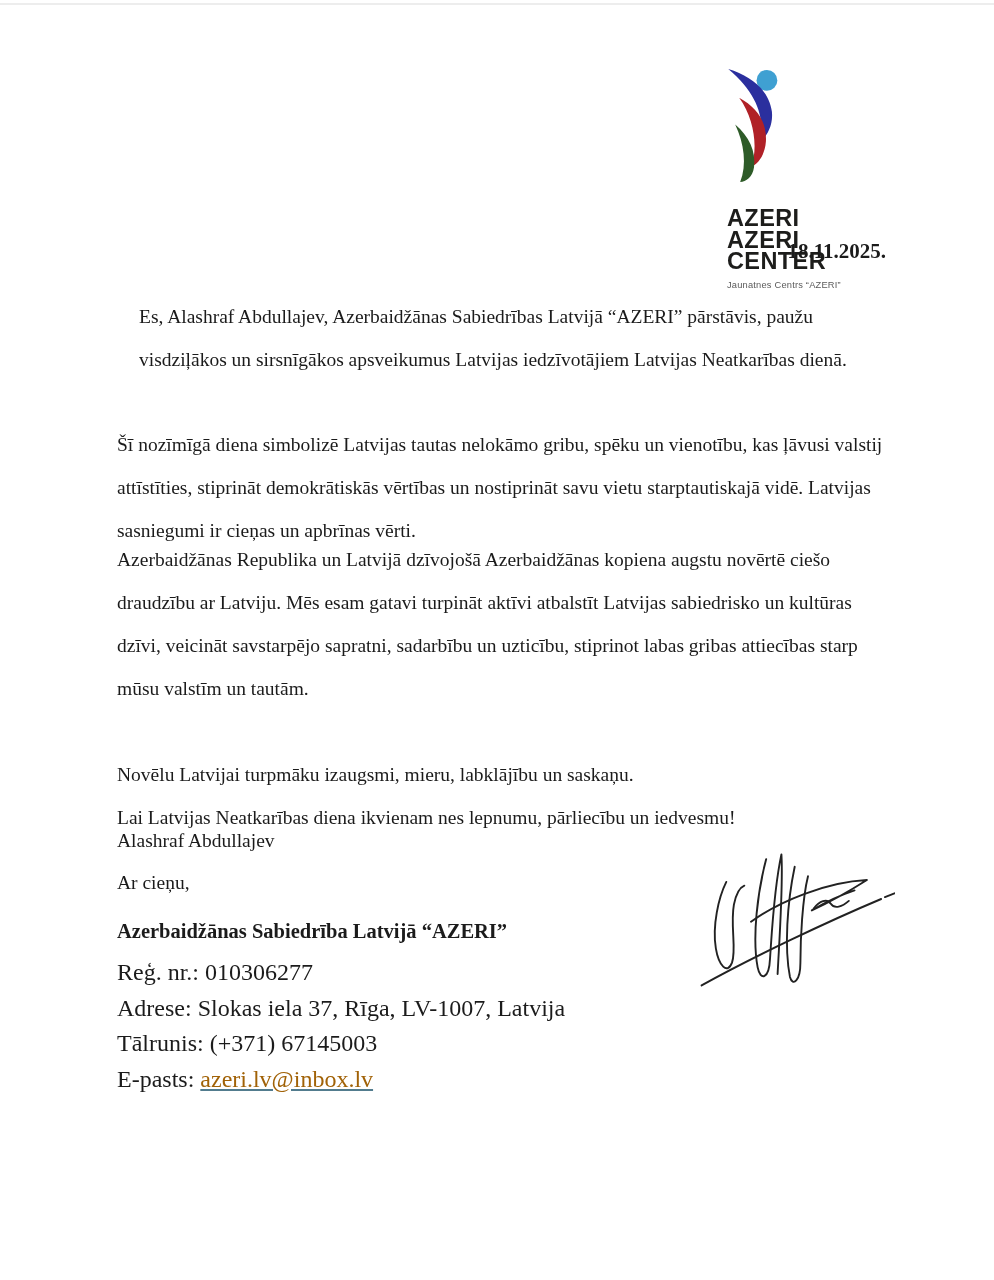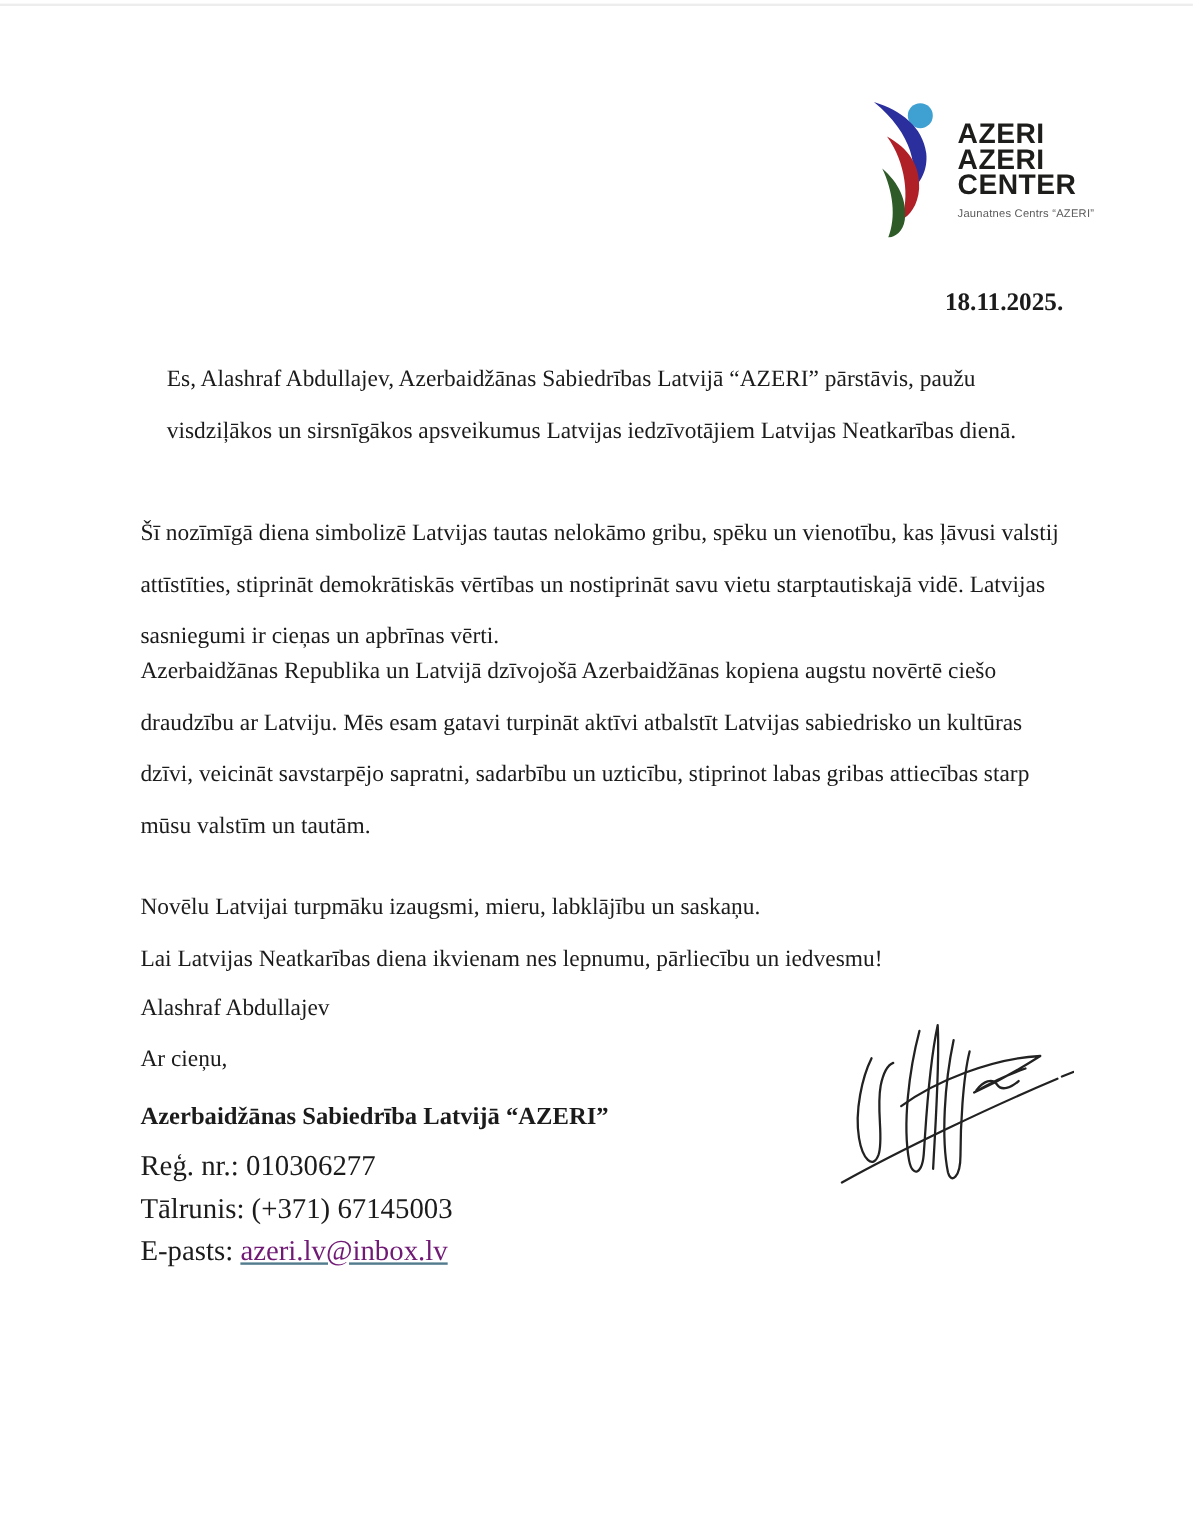--- a/index.html
+++ b/index.html
@@ -2,41 +2,41 @@
 <html><head>
 <meta charset="utf-8">
 <style>
   html,body{margin:0;padding:0;}
   body{
     width:994px;height:1280px;background:#ffffff;position:relative;
     font-family:"Liberation Serif", serif;color:#1b1b1b;overflow:hidden;
   }
   .top-edge{position:absolute;top:3px;left:0;width:994px;height:2px;background:#ededed;}
   
-  .logo{position:absolute;top:84px;left:727px;display:flex;gap:9px;align-items:flex-start;}
+  .logo{position:absolute;top:68px;left:727px;display:flex;gap:9px;align-items:flex-start;flex-direction:column;}
   .logo-figure{width:62px;height:114px;flex:0 0 auto;}
   .logo-textcol{padding-top:17px;font-family:"Liberation Sans", sans-serif;}
   .logo-title{font-weight:700;font-size:23.5px;line-height:21.5px;letter-spacing:0.4px;color:#1d1d1b;}
   .logo-tagline{margin-top:7px;font-size:9.3px;letter-spacing:0.2px;color:#5a5a5a;white-space:nowrap;}
   
   .date{position:absolute;top:239px;right:108px;font-weight:700;font-size:21px;}
   
   .para{position:absolute;left:117px;width:766px;font-size:19.5px;line-height:43px;text-align:left;}
   #p1{top:295px;margin-left:22px;}
   #p2{top:423px;}
   #p3{top:538px;}
-  #wishes{top:735px;}
+  #wishes{top:753px;}
   #closing{top:820px;line-height:42px;}
   
   .signature{position:absolute;top:842px;left:683px;width:212px;height:152px;}
   
   .footer{position:absolute;top:920px;left:117px;width:766px;}
   .footer-org{font-weight:700;font-size:20.5px;margin-bottom:12px;}
   .footer-row{font-size:24px;line-height:35.5px;}
-  .email-link{color:#701a75;text-decoration:underline;text-decoration-color:#527c8e;margin-left:6px;}
+  .email-link{color:#a16207;text-decoration:underline;text-decoration-color:#527c8e;margin-left:6px;}
 </style>
 </head>
 <body>
 
 <div class="top-edge"></div>
 
 <div class="logo">
   <svg class="logo-figure" viewBox="0 0 62 115" aria-hidden="true">
     <circle cx="40" cy="12.5" r="10.5" fill="#3FA0D2"></circle>
     <path d="M1,1 C24,8 42,22 45,44 C46.5,58 40,70 31,76 C39,58 34,28 1,1 Z" fill="#2B2F9E"></path>
@@ -75,17 +75,18 @@
     <path d="M70,84 C100,62 150,42 192,40 C170,54 147,66 134,72 C144,66 161,57 179,51"></path>
     <path d="M136,70 C142,62 150,59 154,65 C158,71 166,68 173,62"></path>
     <path d="M18,151 C70,122 150,84 207,60"></path>
     <path d="M211,58 L221,54"></path>
   </g>
 </svg>
 
 <div class="footer">
   <div class="footer-org">Azerbaidžānas Sabiedrība Latvijā “AZERI”</div>
   <div class="footer-row">Reģ. nr.: 010306277</div>
+  <div class="footer-row">Adrese: Slokas iela 37, Rīga, LV-1007, Latvija</div>
   <div class="footer-row">Tālrunis: (+371) 67145003</div>
   <div class="footer-row">
     <span>E-pasts:</span><a href="#" class="email-link">azeri.lv@inbox.lv</a>
   </div>
 </div>
 
 </body></html>

